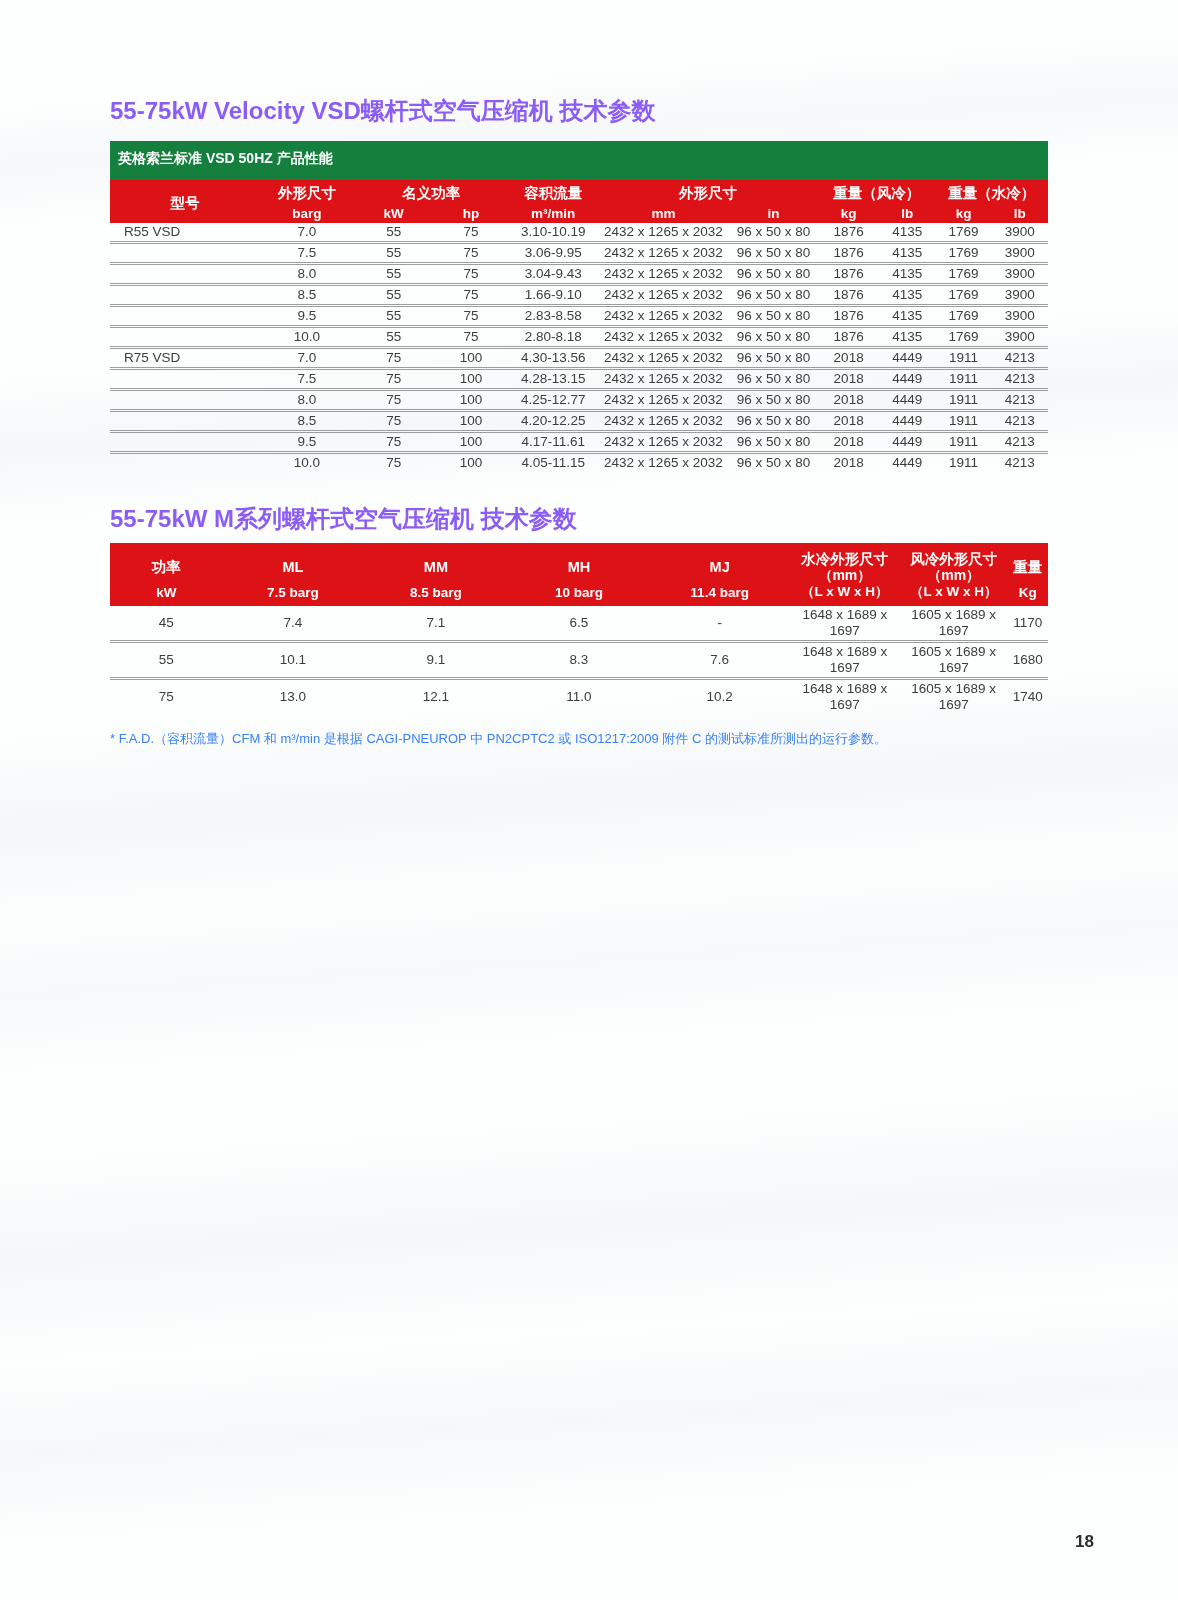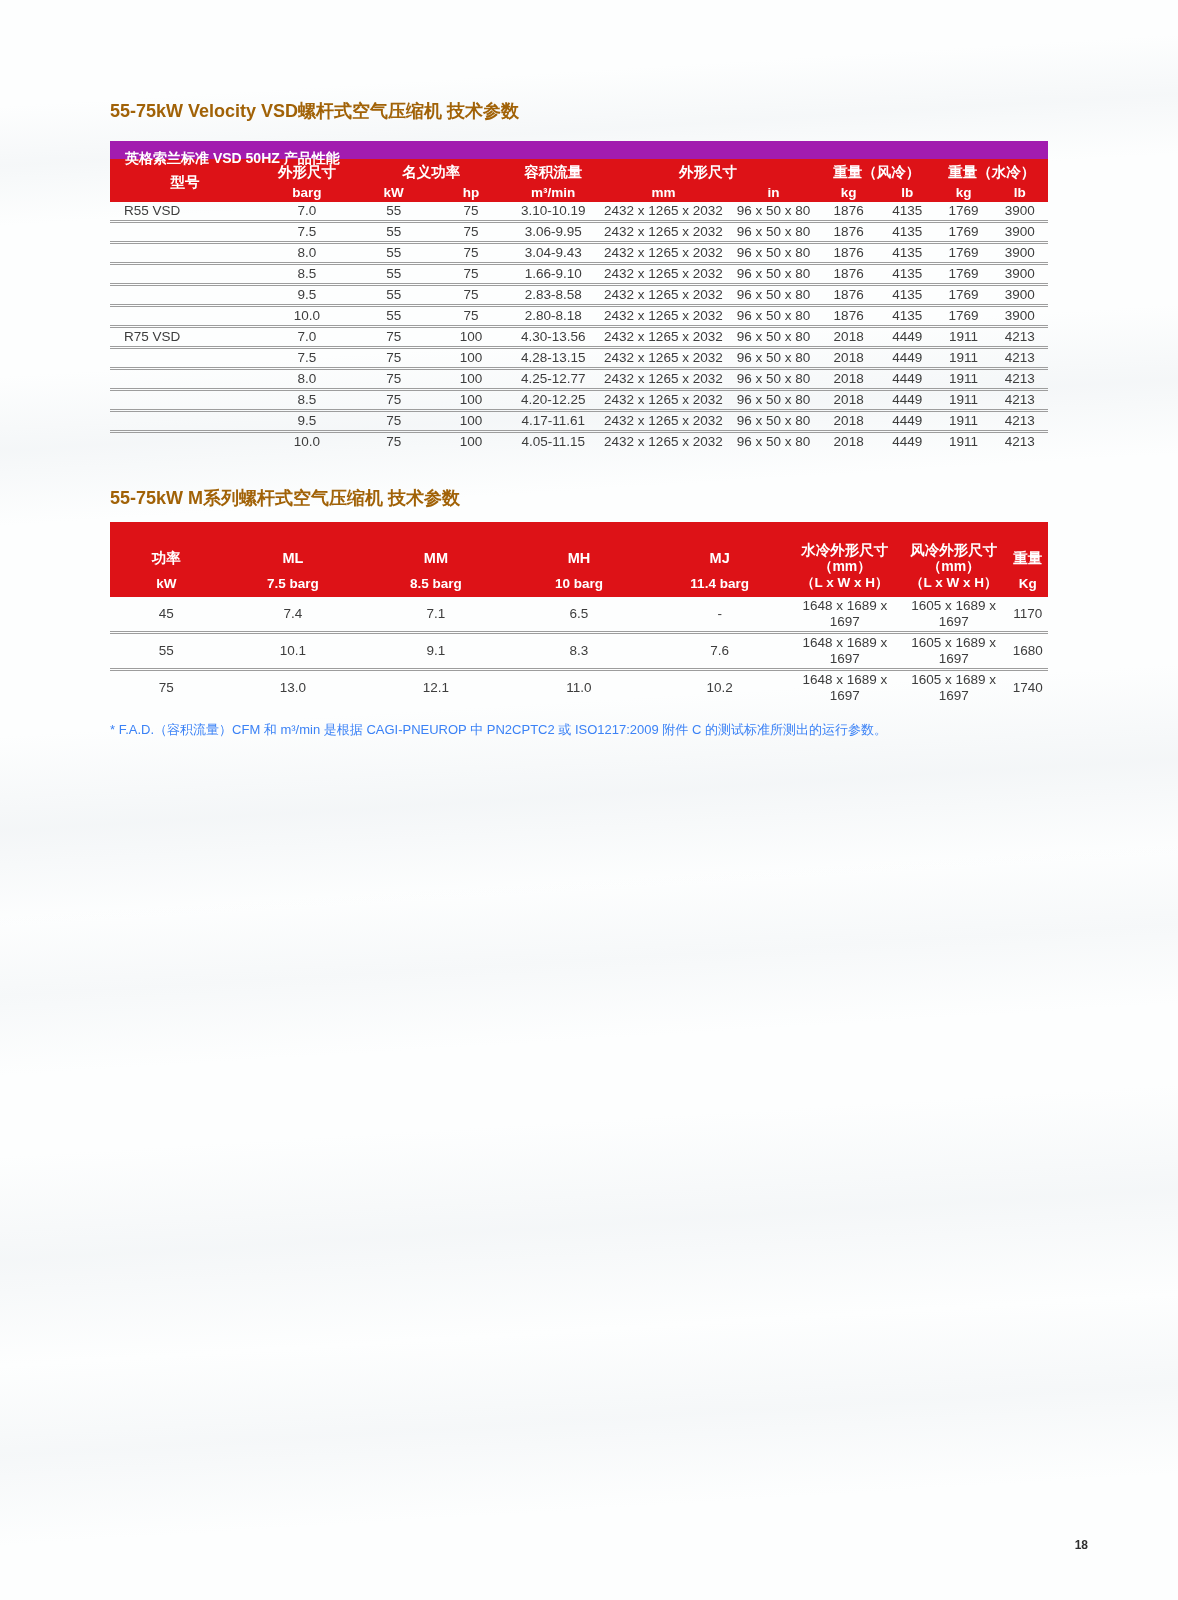--- a/index.html
+++ b/index.html
@@ -30,52 +30,52 @@
   .s3 { top: 700px; height: 190px; opacity: .6; }
   .s4 { top: 880px; height: 160px; opacity: .45; }
   .s5 { top: 1120px; height: 210px; opacity: .55; }
   .s6 { top: 1330px; height: 180px; opacity: .5; }
 
   .content {
     position: relative;
     padding: 97px 130px 0 110px;
   }
   .section-title {
-    color: #a16207;
-    font-size: 18px;
+    color: #8b5cf6;
+    font-size: 24px;
     line-height: 28px;
     font-weight: bold;
     letter-spacing: 0px;
   }
   .banner {
     margin-top: 16px;
-    height: 18px;
-    background: #a21caf;
+    height: 39px;
+    background: #15803d;
     color: #ffffff;
     font-size: 14px;
     font-weight: bold;
     line-height: 34px;
-    padding-left: 15px;
+    padding-left: 8px;
   }
   table {
     width: 100%;
     border-collapse: collapse;
     table-layout: fixed;
   }
   thead th {
     background: #dd1217;
     color: #ffffff;
     font-weight: bold;
     text-align: center;
     vertical-align: middle;
     padding: 0 2px;
   }
   .t1 thead tr.grp th { font-size: 14.5px; height: 22px; padding-top: 4px; }
   .t1 thead tr.unit th { font-size: 13.5px; height: 20px; padding-bottom: 0; }
-  .t2 thead tr.grp th { font-size: 14.5px; height: 33px; padding-top: 20px; line-height: 16px; }
+  .t2 thead tr.grp th { font-size: 14.5px; height: 33px; padding-top: 8px; line-height: 16px; }
   .t2 thead tr.unit th { font-size: 13.5px; height: 20px; padding-bottom: 5px; }
   th .sub { display: block; font-size: 14px; }
   tbody td {
     height: 16px;
     font-size: 13.5px;
     line-height: 16px;
     color: #3d3d3d;
     text-align: center;
     vertical-align: middle;
     padding: 1px 2px;
@@ -90,23 +90,23 @@
   }
   .title-2 { margin-top: 33px; }
   .t2 { margin-top: 10px; }
   .footnote {
     margin-top: 16px;
     font-size: 13px;
     color: #3b82f6;
   }
   .page-number {
     position: absolute;
-    right: 90px;
+    right: 84px;
     bottom: 48px;
-    font-size: 12px;
+    font-size: 17px;
     font-weight: bold;
     color: #2e2e2e;
   }
 </style>
 </head>
 <body>
 
 <div class="page">
   <div class="streak s1"></div>
   <div class="streak s2"></div>

